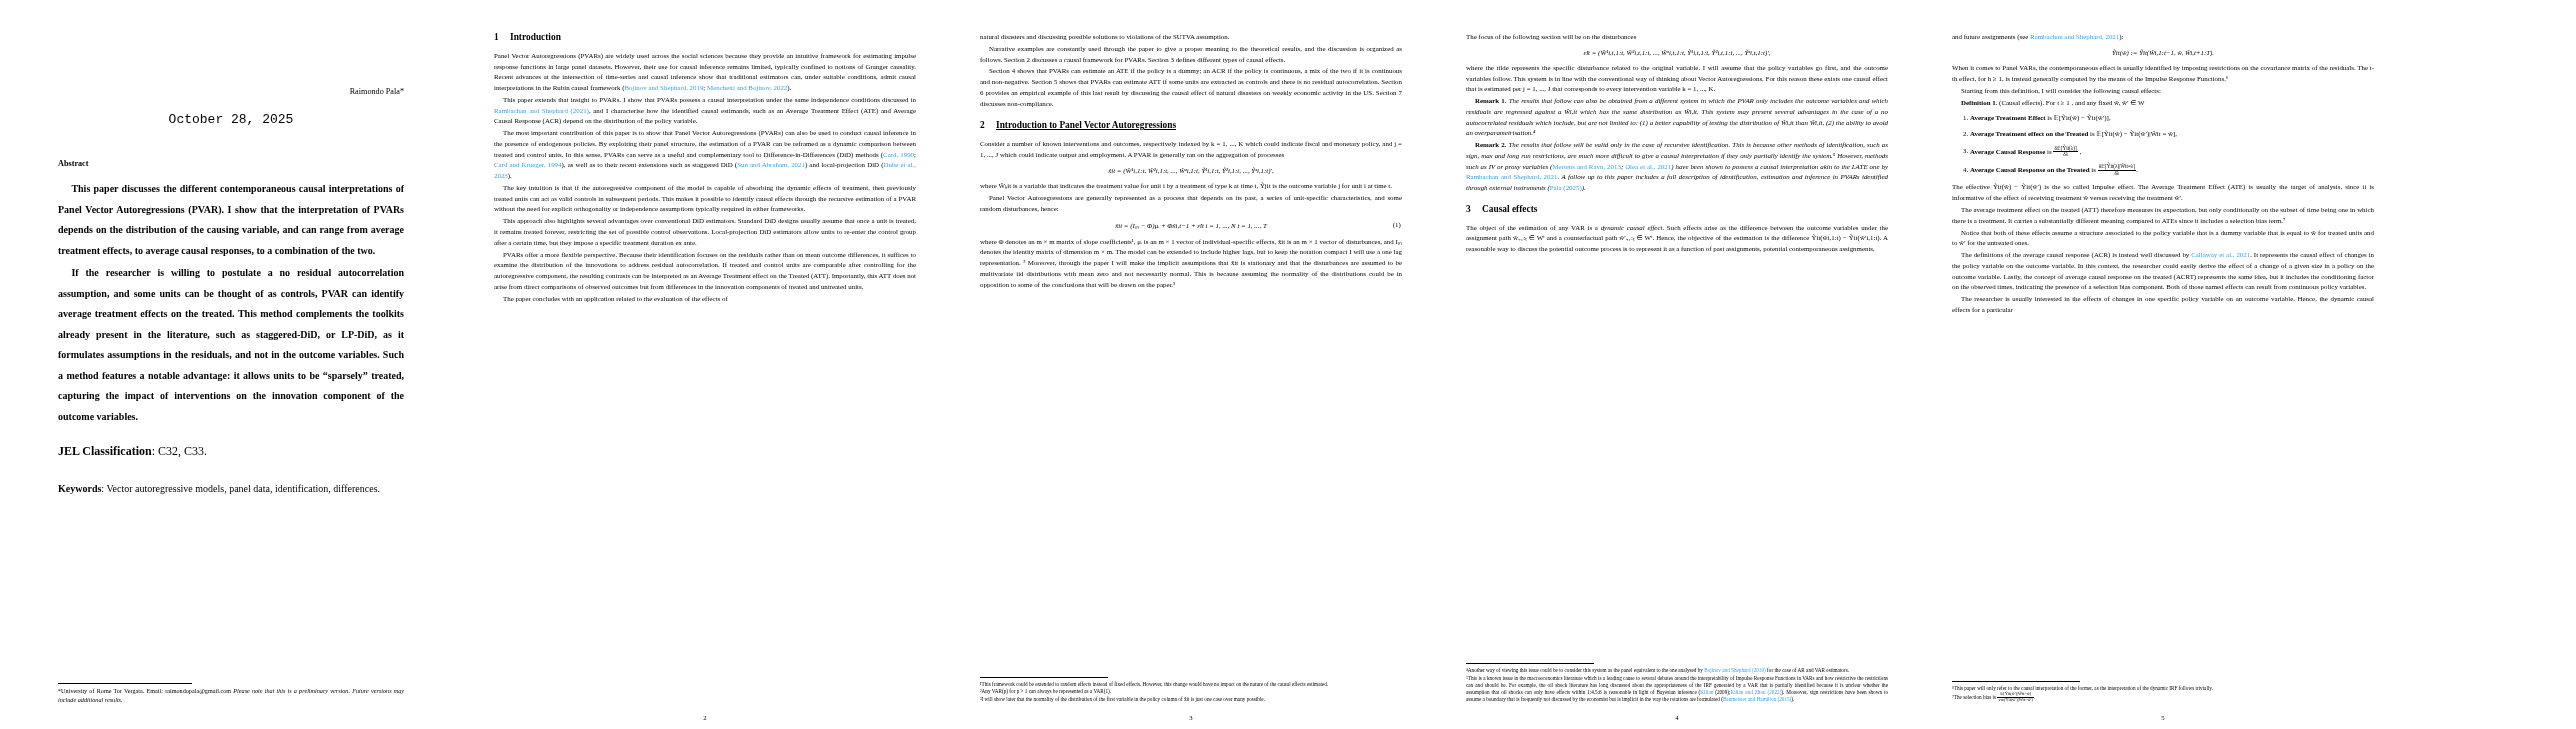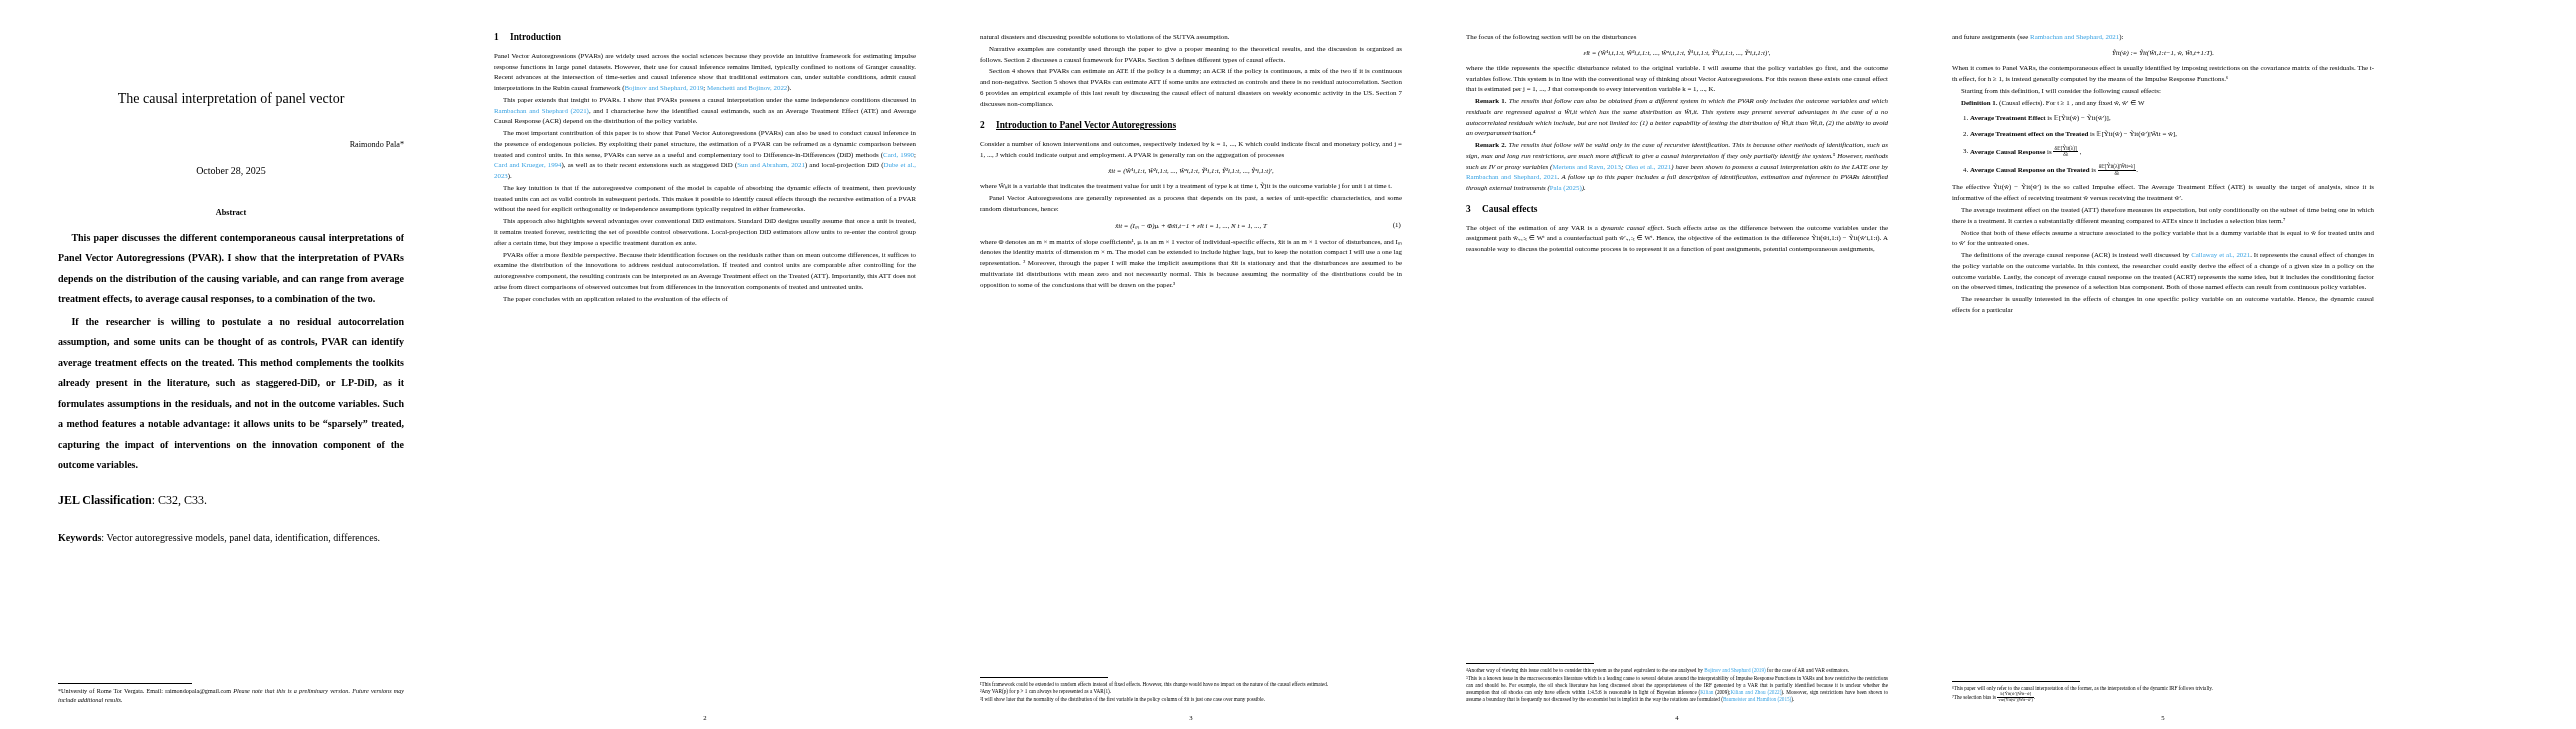--- a/index.html
+++ b/index.html
@@ -15,22 +15,22 @@
   }
 
   .page{position:relative;height:729px;background:#fff;box-sizing:border-box;}
   .p1{width:462px;padding:35px 58px 18px 58px;}
   .pN{width:486px;padding:32px 32px 14px 32px;}
 
   .col{position:relative;height:673px;overflow:hidden;}
 
   .title{font-size:14px;text-align:center;line-height:1.75;margin:52px 0 0 0;font-weight:400;}
   .author{font-size:8.2px;text-align:right;margin:28px 0 0 0;}
-  .date{font-size:10px;text-align:center;margin:16px 0 0 0;}
-  .abs-h{font-size:8.2px;font-weight:bold;text-align:center;margin:32px 0 11px 0;}
+  .date{font-size:13px;text-align:center;margin:16px 0 0 0;font-family:Liberation Mono, monospace;}
+  .abs-h{font-size:8.2px;font-weight:bold;text-align:left;margin:32px 0 11px 0;}
   .abs p{font-size:10px;line-height:2.05;text-align:justify;margin:0 0 2.4px 0;text-indent:13.4px;font-weight:bold;}
   .jel{font-size:12px;line-height:2.0;margin:12px 0 16px 0;text-align:justify;}
   .kw{font-size:10px;line-height:2.0;margin:8.5px 0 0 0;text-align:justify;}
   .jel b,.kw b{font-weight:bold;}
 
   .fnrule{width:134px;height:0.6px;background:#000;margin:8.5px 0 3.6px 0;}
   .fn{font-size:6.2px;line-height:1.42;text-align:justify;margin:0;}
   .fn i{font-style:italic;}
 
   h2.sec{font-size:9.4px;font-weight:bold;margin:0 0 9px 0;}
@@ -65,21 +65,20 @@
 
 <div class="viewer">
 
   <div class="arxiv-stamp">
     <span>arXiv:2510.23540v1  [econ.EM]  27 Oct 2025</span>
   </div>
 
   <div class="page p1">
     <div class="col">
       <div class="title">
-        <div>The causal interpretation of panel vector</div>
       </div>
       <div class="author">Raimondo Pala*</div>
       <div class="date">October 28, 2025</div>
 
       <div class="abs-h">Abstract</div>
       <div class="abs">
         <p>This paper discusses the different contemporaneous causal interpretations of Panel Vector Autoregressions (PVAR). I show that the interpretation of PVARs depends on the distribution of the causing variable, and can range from average treatment effects, to average causal responses, to a combination of the two.</p>
         <p>If the researcher is willing to postulate a no residual autocorrelation assumption, and some units can be thought of as controls, PVAR can identify average treatment effects on the treated. This method complements the toolkits already present in the literature, such as staggered-DiD, or LP-DiD, as it formulates assumptions in the residuals, and not in the outcome variables. Such a method features a notable advantage: it allows units to be “sparsely” treated, capturing the impact of interventions on the innovation component of the outcome variables.</p>
       </div>
 

